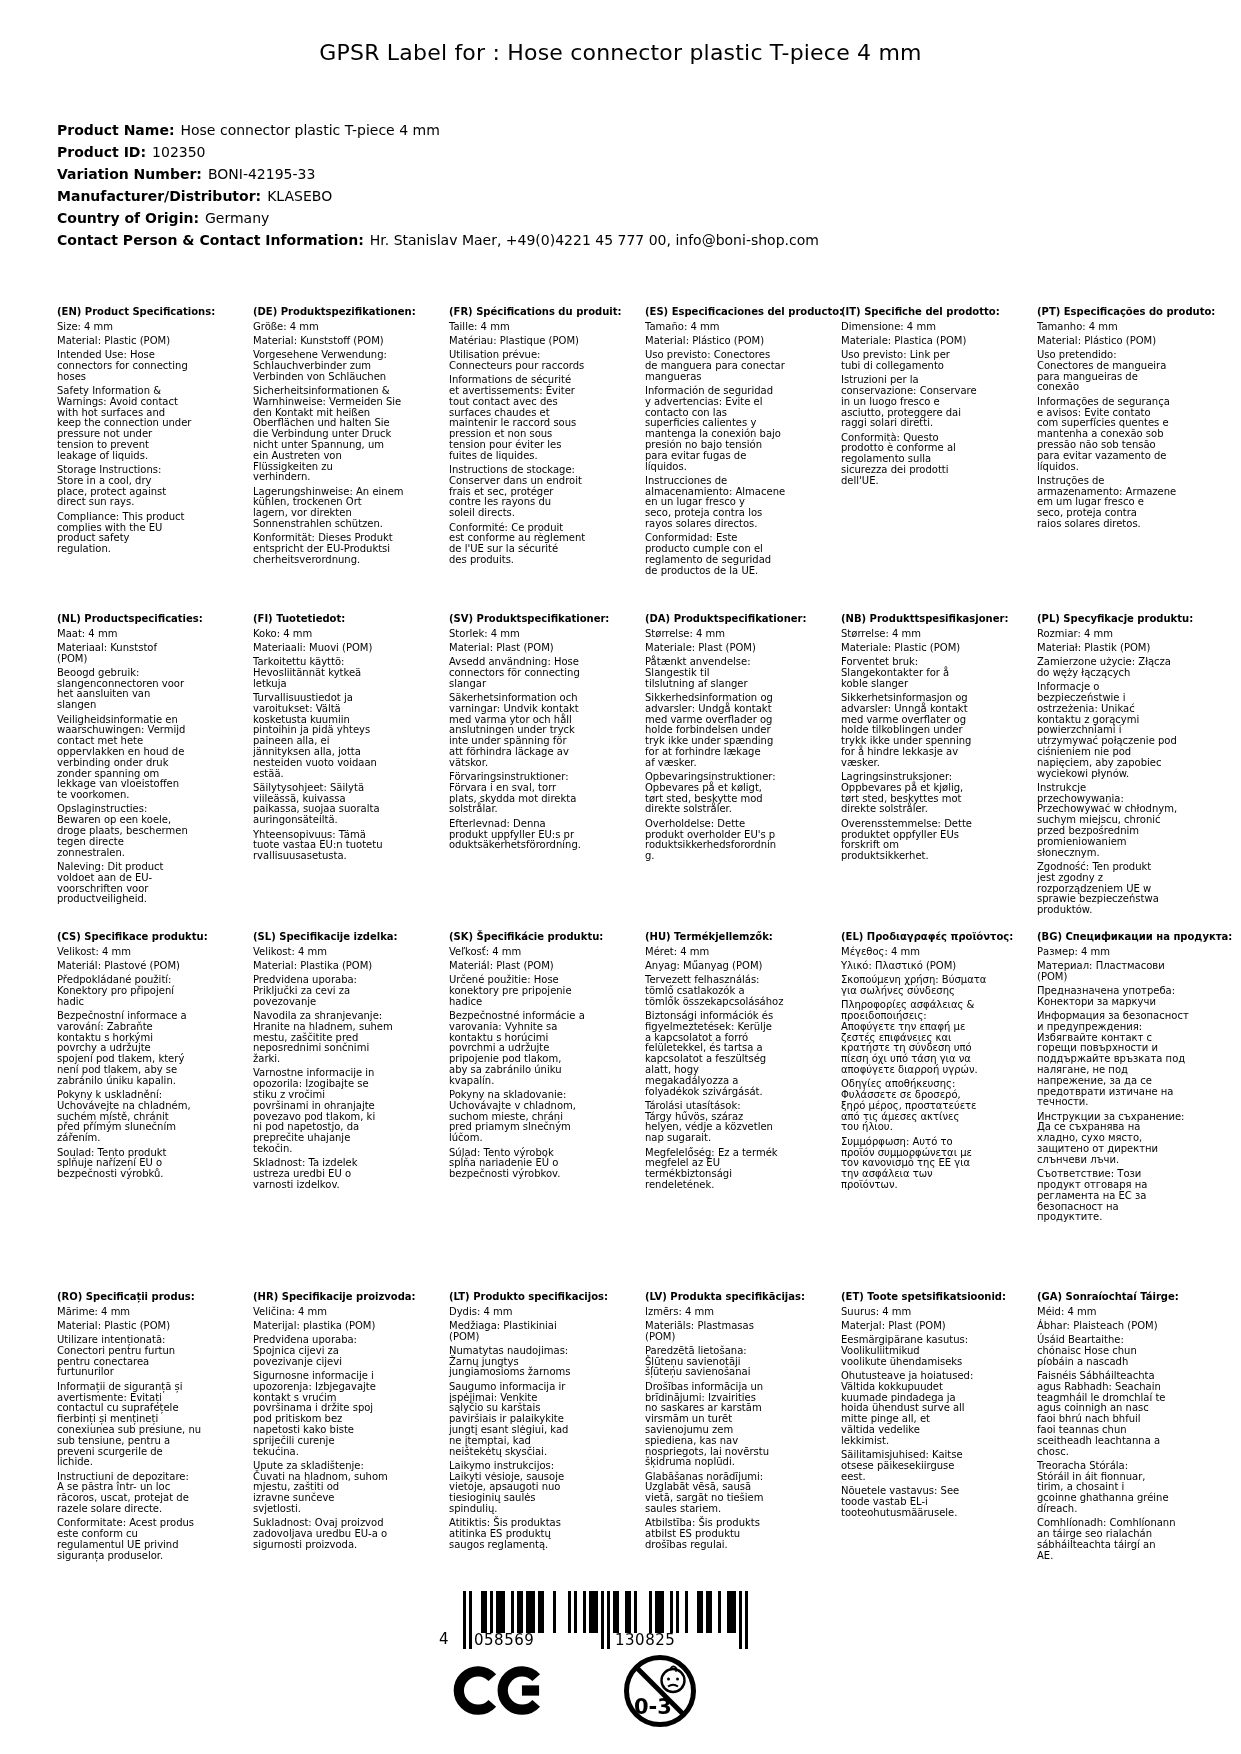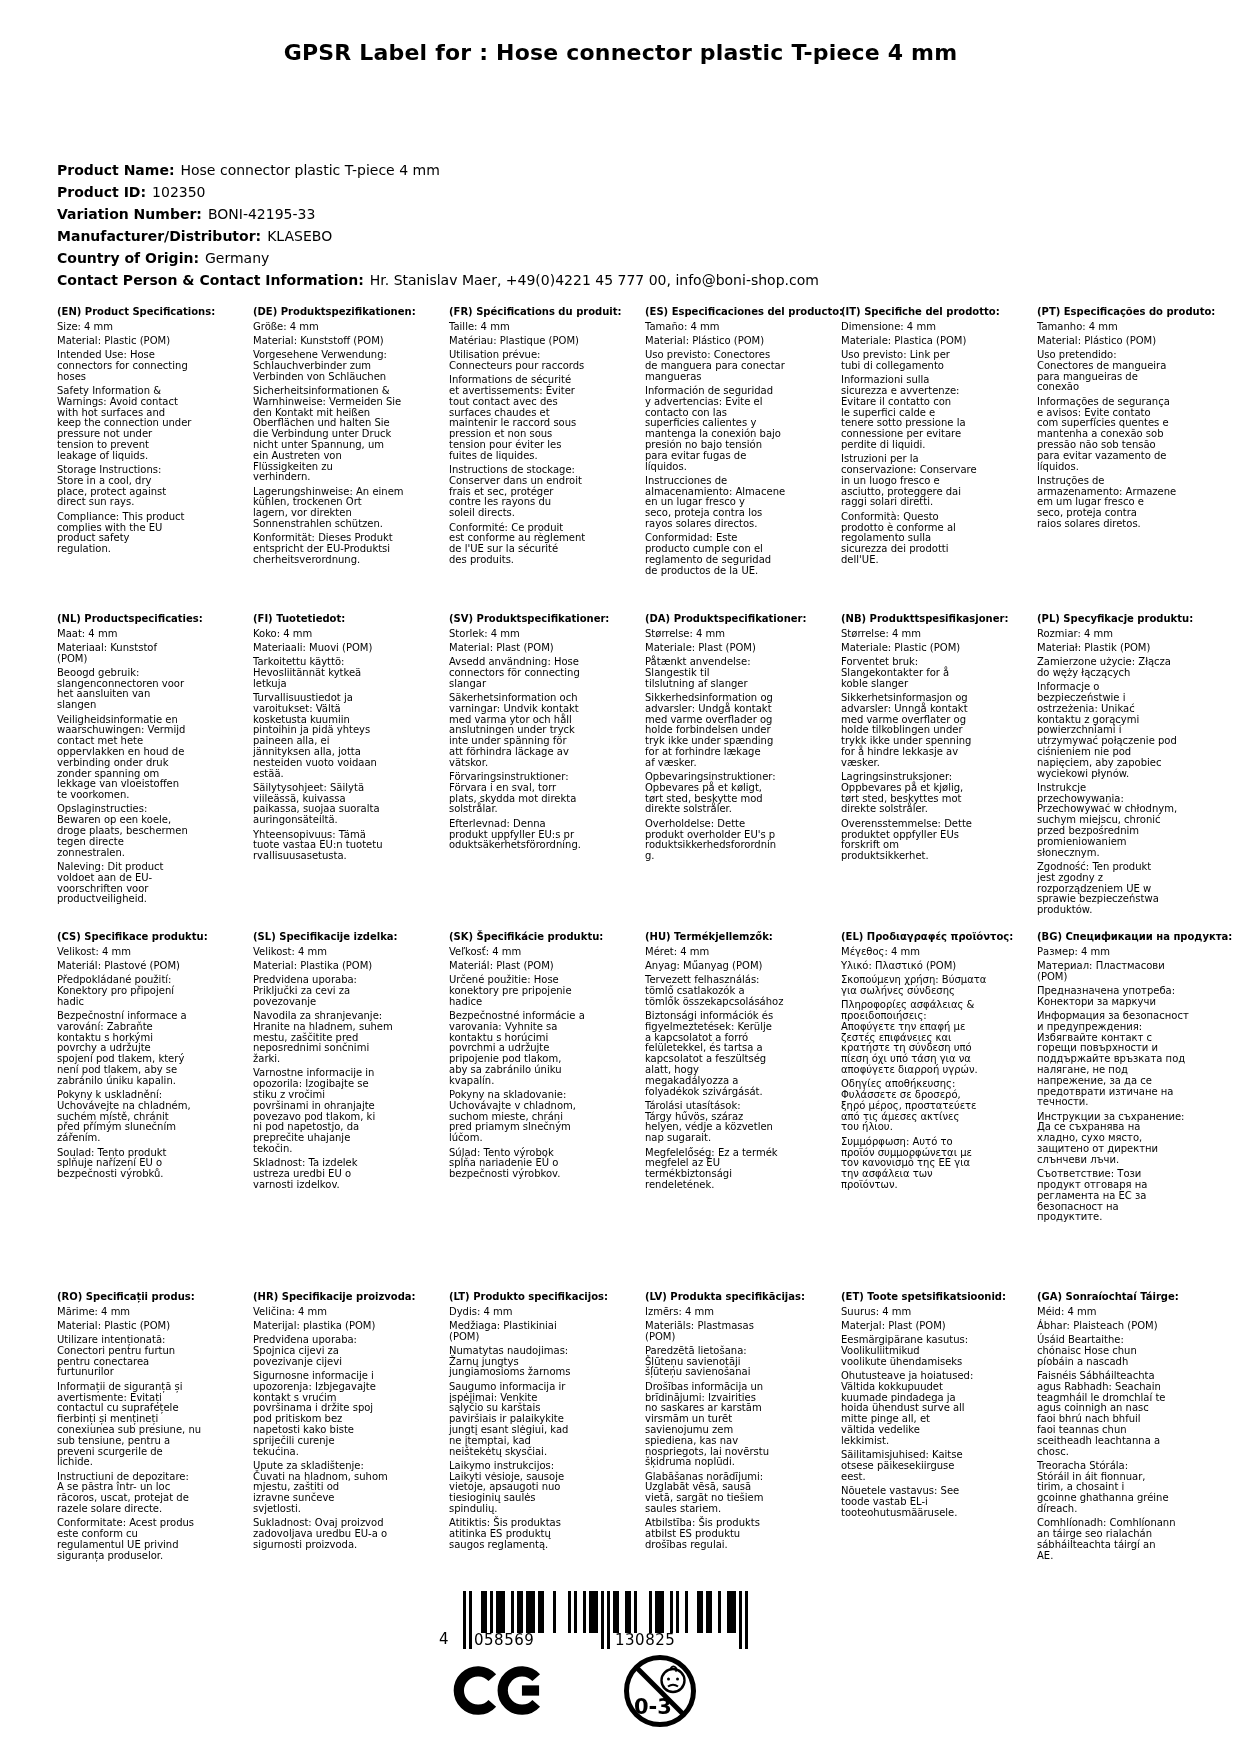--- a/index.html
+++ b/index.html
@@ -4,23 +4,23 @@
 <style>
   html,body{margin:0;padding:0;background:#888;}
   .page{
     position:relative;width:1241px;height:1754px;margin:0 auto;
     background:#ffffff;color:#000;
     font-family:"DejaVu Sans","Liberation Sans",sans-serif;
     overflow:hidden;
   }
   .title{
     position:absolute;top:40px;left:0;width:100%;
-    text-align:center;font-size:22px;font-weight:bold;letter-spacing:.2px;
+    text-align:center;font-size:22px;font-weight:normal;letter-spacing:.2px;
   }
-  .pinfo{position:absolute;left:57px;top:119px;margin-top:40px;}
+  .pinfo{position:absolute;left:57px;top:119px;}
   .pinfo .row{font-size:14px;line-height:22px;white-space:nowrap;}
   .pinfo .lbl{font-weight:bold;}
   .pinfo .val{margin-left:6px;}
   .grid{
     position:absolute;left:57px;top:306px;width:1180px;
     display:grid;grid-template-columns:repeat(6,196px);
   }
   .block{padding-right:14px;}
   .block .bh{
     font-size:10px;font-weight:bold;line-height:12.5px;
@@ -156,27 +156,20 @@
 producto cumple con el
 reglamento de seguridad
 de productos de la UE.</p>
       </div>
       <div class="block r0">
         <div class="bh">(IT) Specifiche del prodotto:</div>
         <p>Dimensione: 4 mm</p>
         <p>Materiale: Plastica (POM)</p>
         <p>Uso previsto: Link per
 tubi di collegamento</p>
-        <p>Informazioni sulla
-sicurezza e avvertenze:
-Evitare il contatto con
-le superfici calde e
-tenere sotto pressione la
-connessione per evitare
-perdite di liquidi.</p>
         <p>Istruzioni per la
 conservazione: Conservare
 in un luogo fresco e
 asciutto, proteggere dai
 raggi solari diretti.</p>
         <p>Conformità: Questo
 prodotto è conforme al
 regolamento sulla
 sicurezza dei prodotti
 dell'UE.</p>

